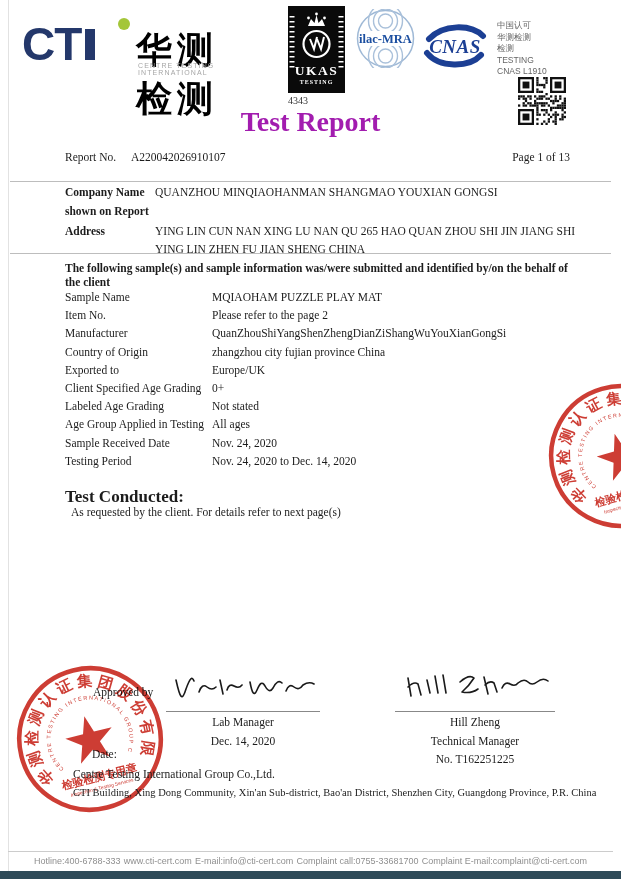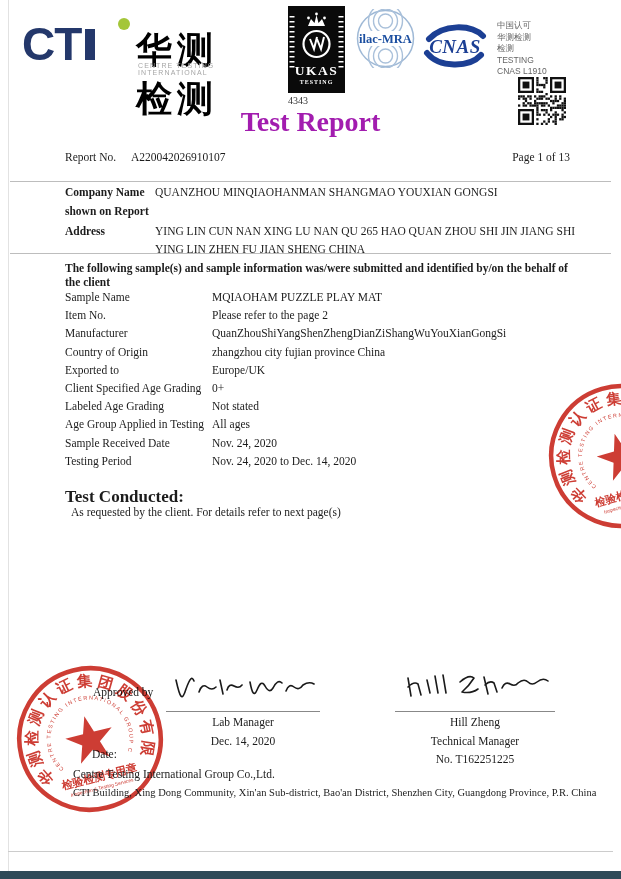--- a/index.html
+++ b/index.html
@@ -347,14 +347,21 @@
     <text fill="#c8281e" font-size="7.2"><textPath href="#arc-in-l" startOffset="0" textLength="258">CENTRE TESTING INTERNATIONAL GROUP CO.,LTD</textPath></text>
     <path d="M0,-1 L0.2245,-0.309 0.951,-0.309 0.3633,0.118 0.588,0.809 0,0.382 -0.588,0.809 -0.3633,0.118 -0.951,-0.309 -0.2245,-0.309 Z" transform="translate(100,102) scale(33)" fill="#c8281e"></path>
     <text x="100" y="156" text-anchor="middle" fill="#c8281e" font-size="14.5" font-weight="bold">检验检测专用章</text>
     <text x="100" y="168" text-anchor="middle" fill="#c8281e" font-size="6.5">Inspection &amp; Testing Services</text>
   </svg>
 
   <div class="co-name">Centre Testing International Group Co.,Ltd.</div>
   <div class="co-addr">CTI Building, Xing Dong Community, Xin'an Sub-district, Bao'an District, Shenzhen City, Guangdong Province, P.R. China</div>
 
   <div class="footer-line"></div>
+  <div class="footer-row">
+    <span>Hotline:400-6788-333</span>
+    <span>www.cti-cert.com</span>
+    <span>E-mail:info@cti-cert.com</span>
+    <span>Complaint call:0755-33681700</span>
+    <span>Complaint E-mail:complaint@cti-cert.com</span>
+  </div>
   <div class="bottom-bar"></div>
 </div>
 
 </body></html>

